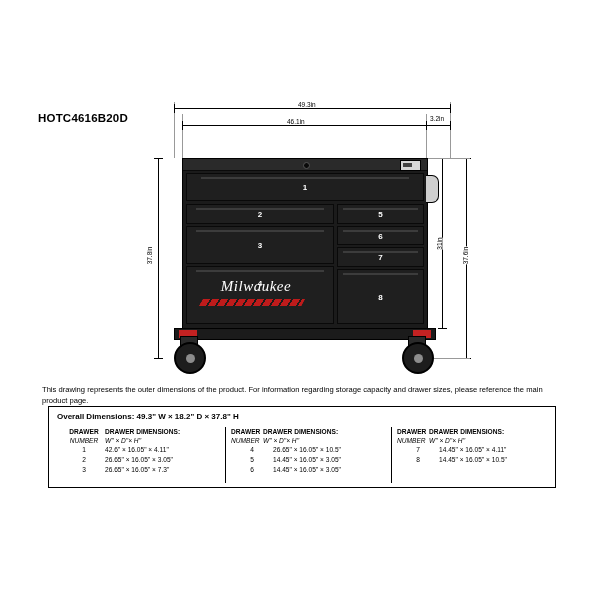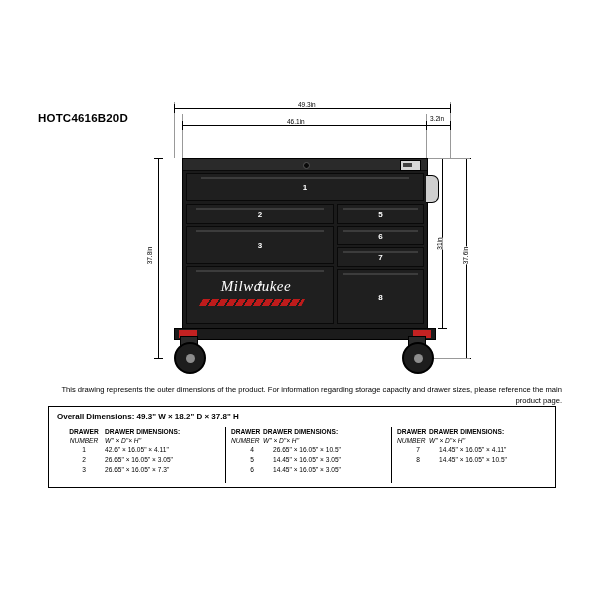--- a/index.html
+++ b/index.html
@@ -241,21 +241,20 @@
   }
 
   
   .note {
     position: absolute;
     left: 42px;
     top: 384px;
     width: 520px;
     font-size: 7.6px;
     line-height: 11px;
-    text-align: right;
   }
 
   
   .specbox {
     position: absolute;
     left: 48px;
     top: 406px;
     width: 508px;
     height: 82px;
     border: 1px solid #000;

